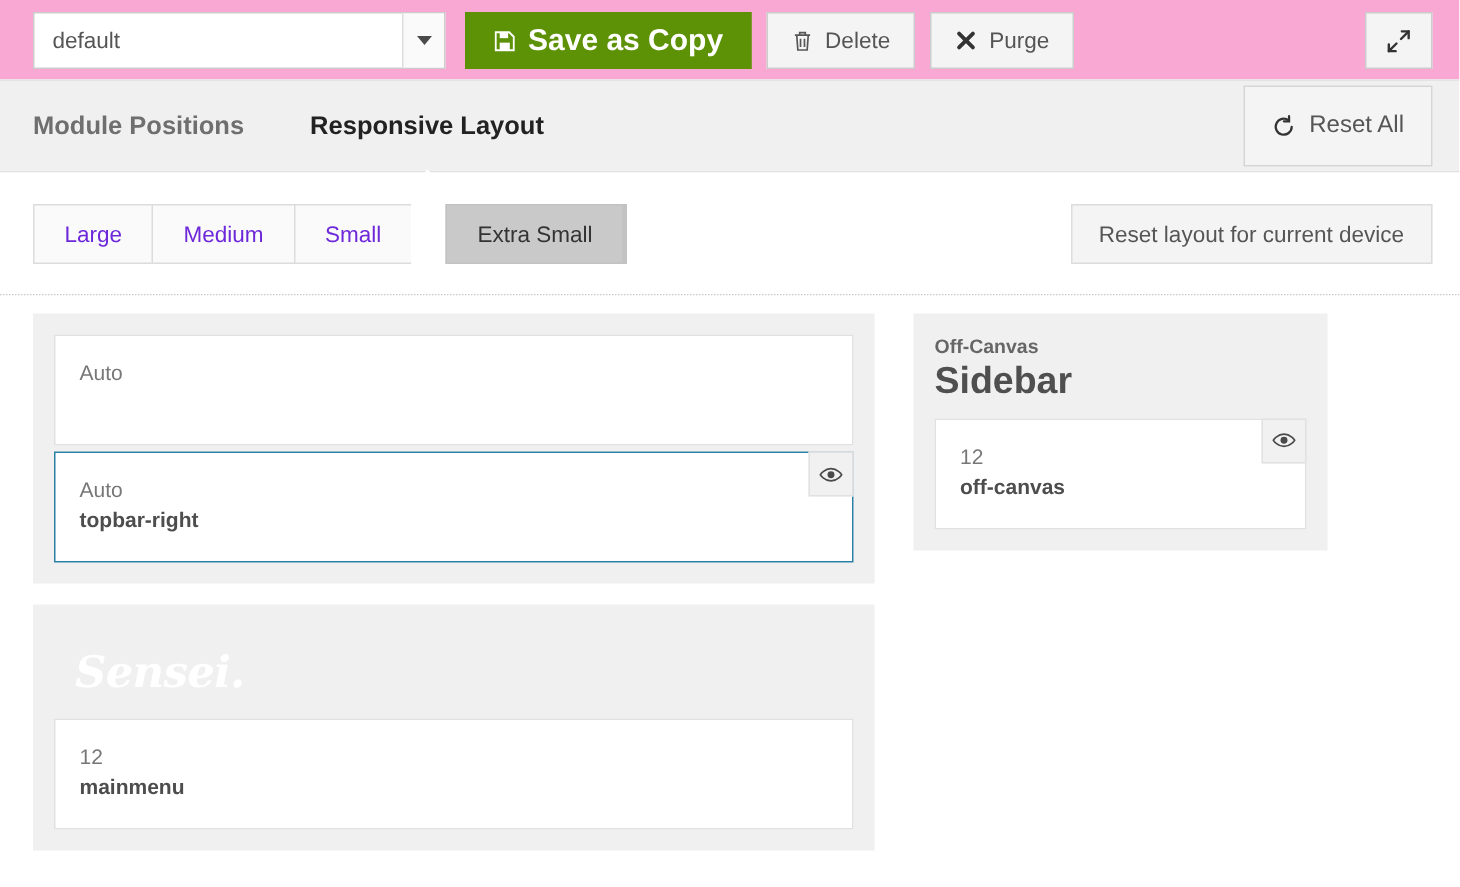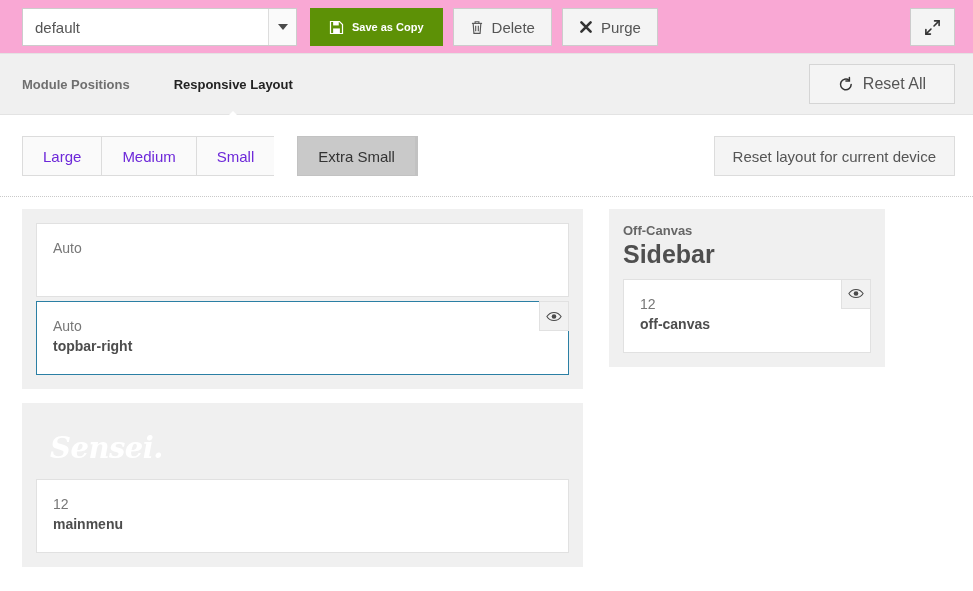--- a/index.html
+++ b/index.html
@@ -70,21 +70,21 @@
     gap: 8px;
     padding: 0 16px;
     cursor: pointer;
     white-space: nowrap;
   }
   .btn-green {
     background: #5d9106;
     border: 1px solid #5d9106;
     color: #ffffff;
     font-weight: bold;
-    font-size: 11px;
+    font-size: 20px;
     padding: 12px 18px;
     margin-right: 10px;
   }
   .btn-plain { margin-right: 10px; }
   .btn .ico { display: inline-flex; align-items: center; }
   .btn .ico svg { display: block; }
 
   .spacer { flex: 1; }
   .btn-expand {
     width: 45px;
@@ -96,47 +96,47 @@
     position: relative;
     height: 62px;
     background: #f0f0f0;
     border-top: 1px solid #e3e3e3;
     border-bottom: 1px solid #e3e3e3;
     display: flex;
     align-items: center;
     padding: 0 18px 0 22px;
   }
   .tab {
-    font-size: 13px;
+    font-size: 17px;
     font-weight: bold;
     color: #6f6f6f;
     cursor: pointer;
     margin-right: 44px;
     position: relative;
     white-space: nowrap;
   }
   .tab.active { color: #222222; }
   .tab.active::after {
     content: "";
     position: absolute;
     left: 50%;
     margin-left: -9px;
     bottom: -28px;
     width: 0; height: 0;
     border-left: 9px solid transparent;
     border-right: 9px solid transparent;
     border-bottom: 9px solid #ffffff;
   }
   .btn-reset-all {
-    height: 40px;
+    height: 54px;
     font-size: 16px;
     background: #f4f4f4;
     border: 1px solid #d5d5d5;
     color: #555555;
-    padding: 0 28px;
+    padding: 0 18px;
     gap: 9px;
   }
 
   
   .devicebar {
     position: relative;
     height: 82px;
     background: #ffffff;
     padding: 0 18px 0 22px;
     display: flex;

